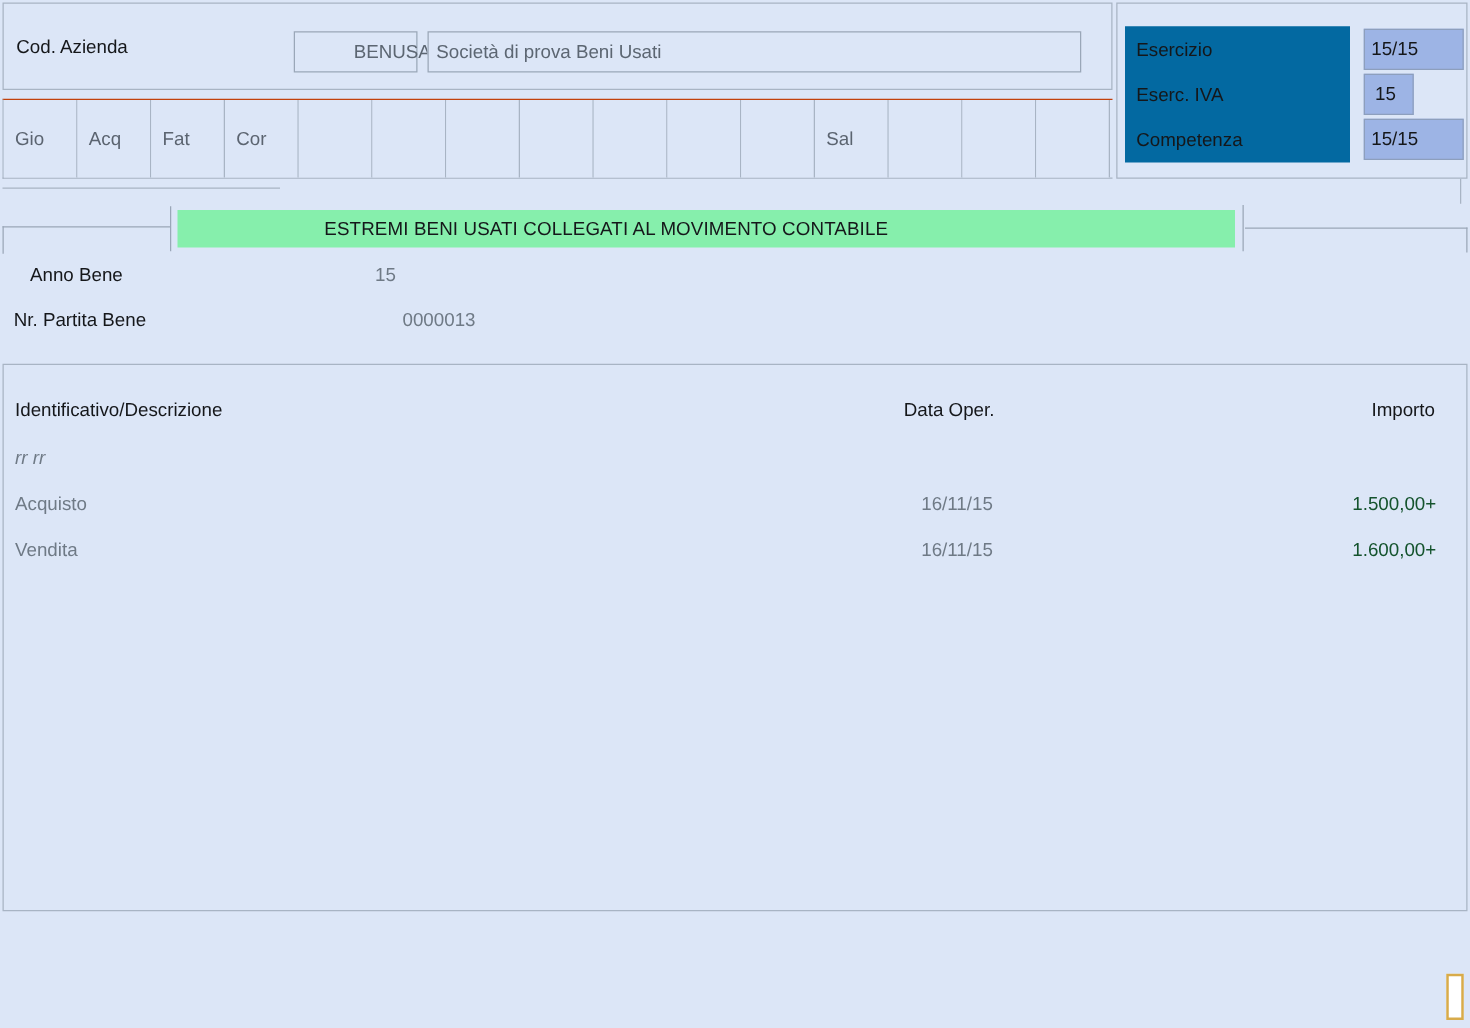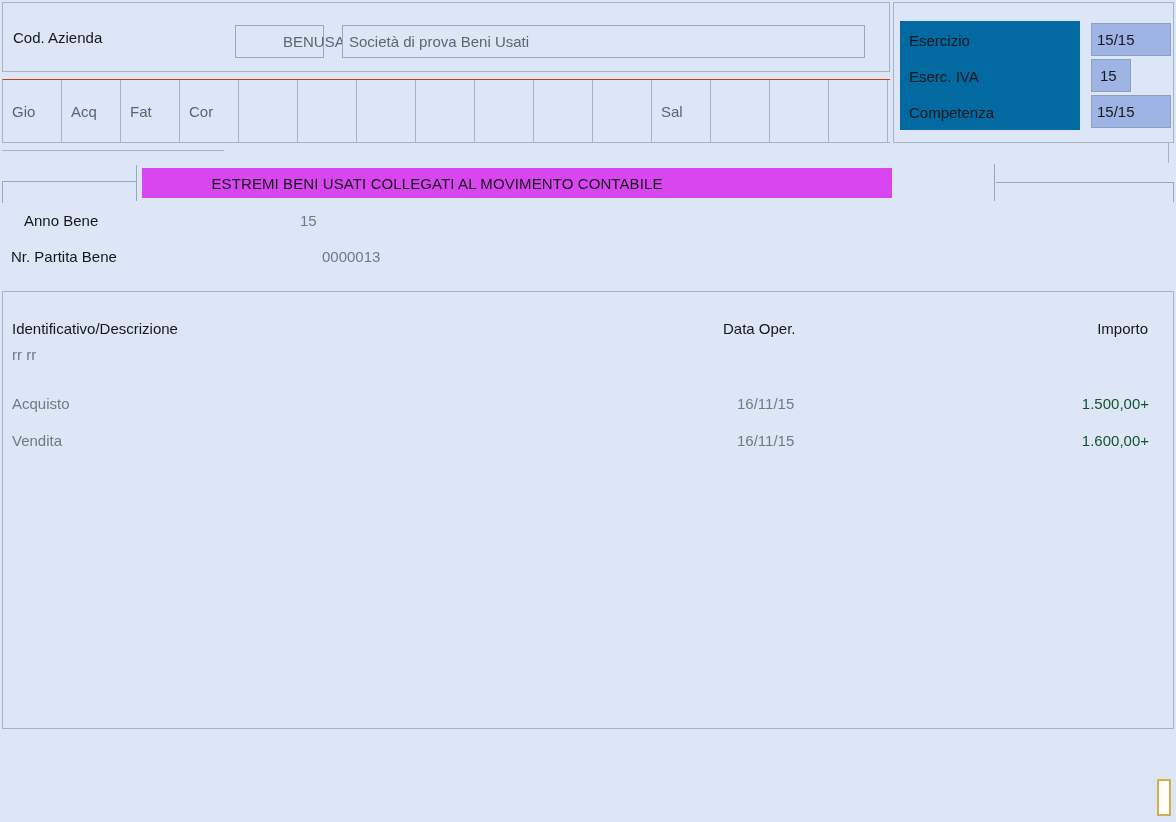--- a/index.html
+++ b/index.html
@@ -46,21 +46,21 @@
     background: #dce6f7;
     font-size: 15px;
     color: #5c6672;
     display: flex;
     align-items: center;
     padding-left: 6px;
   }
   #company-code {
     left: 232px;
     top: 22px;
-    width: 89px;
+    width: 99px;
     height: 33px;
     padding-left: 47px;
   }
   #company-name {
     left: 339px;
     top: 22px;
     width: 523px;
     height: 33px;
   }
 
@@ -194,23 +194,23 @@
     width: 1px;
     height: 20px;
     background: #a8b4c4;
   }
 
   
   #section-title-bar {
     position: absolute;
     left: 142px;
     top: 168px;
-    width: 750px;
+    width: 846px;
     height: 30px;
-    background: #d946ef;
+    background: #86efac;
     display: flex;
     align-items: center;
     justify-content: center;
     box-sizing: border-box;
     text-align: center;
   }
   #section-title-text {
     font-size: 15px;
     color: #15171a;
     letter-spacing: 0.1px;
@@ -372,21 +372,21 @@
 <div class="field-label" id="field-label-1">Nr. Partita Bene</div>
 <div class="field-value" id="field-value-1">0000013</div>
 
 <div class="panel" id="list-panel">
   <div id="list-header">
     <span class="col-head" id="col-head-desc">Identificativo/Descrizione</span>
     <span class="col-head" id="col-head-date">Data Oper.</span>
     <span class="col-head" id="col-head-amount">Importo</span>
   </div>
 
-  <div class="list-row" style="top:46px;">
+  <div class="list-row" style="top:58px;font-style:italic;">
     <span class="cell-desc">rr rr</span>
     <span class="cell-date"></span>
     <span class="cell-amount"></span>
   </div>
 
   <div class="list-row" style="top:95px;">
     <span class="cell-desc">Acquisto</span>
     <span class="cell-date">16/11/15</span>
     <span class="cell-amount">1.500,00+</span>
   </div>

